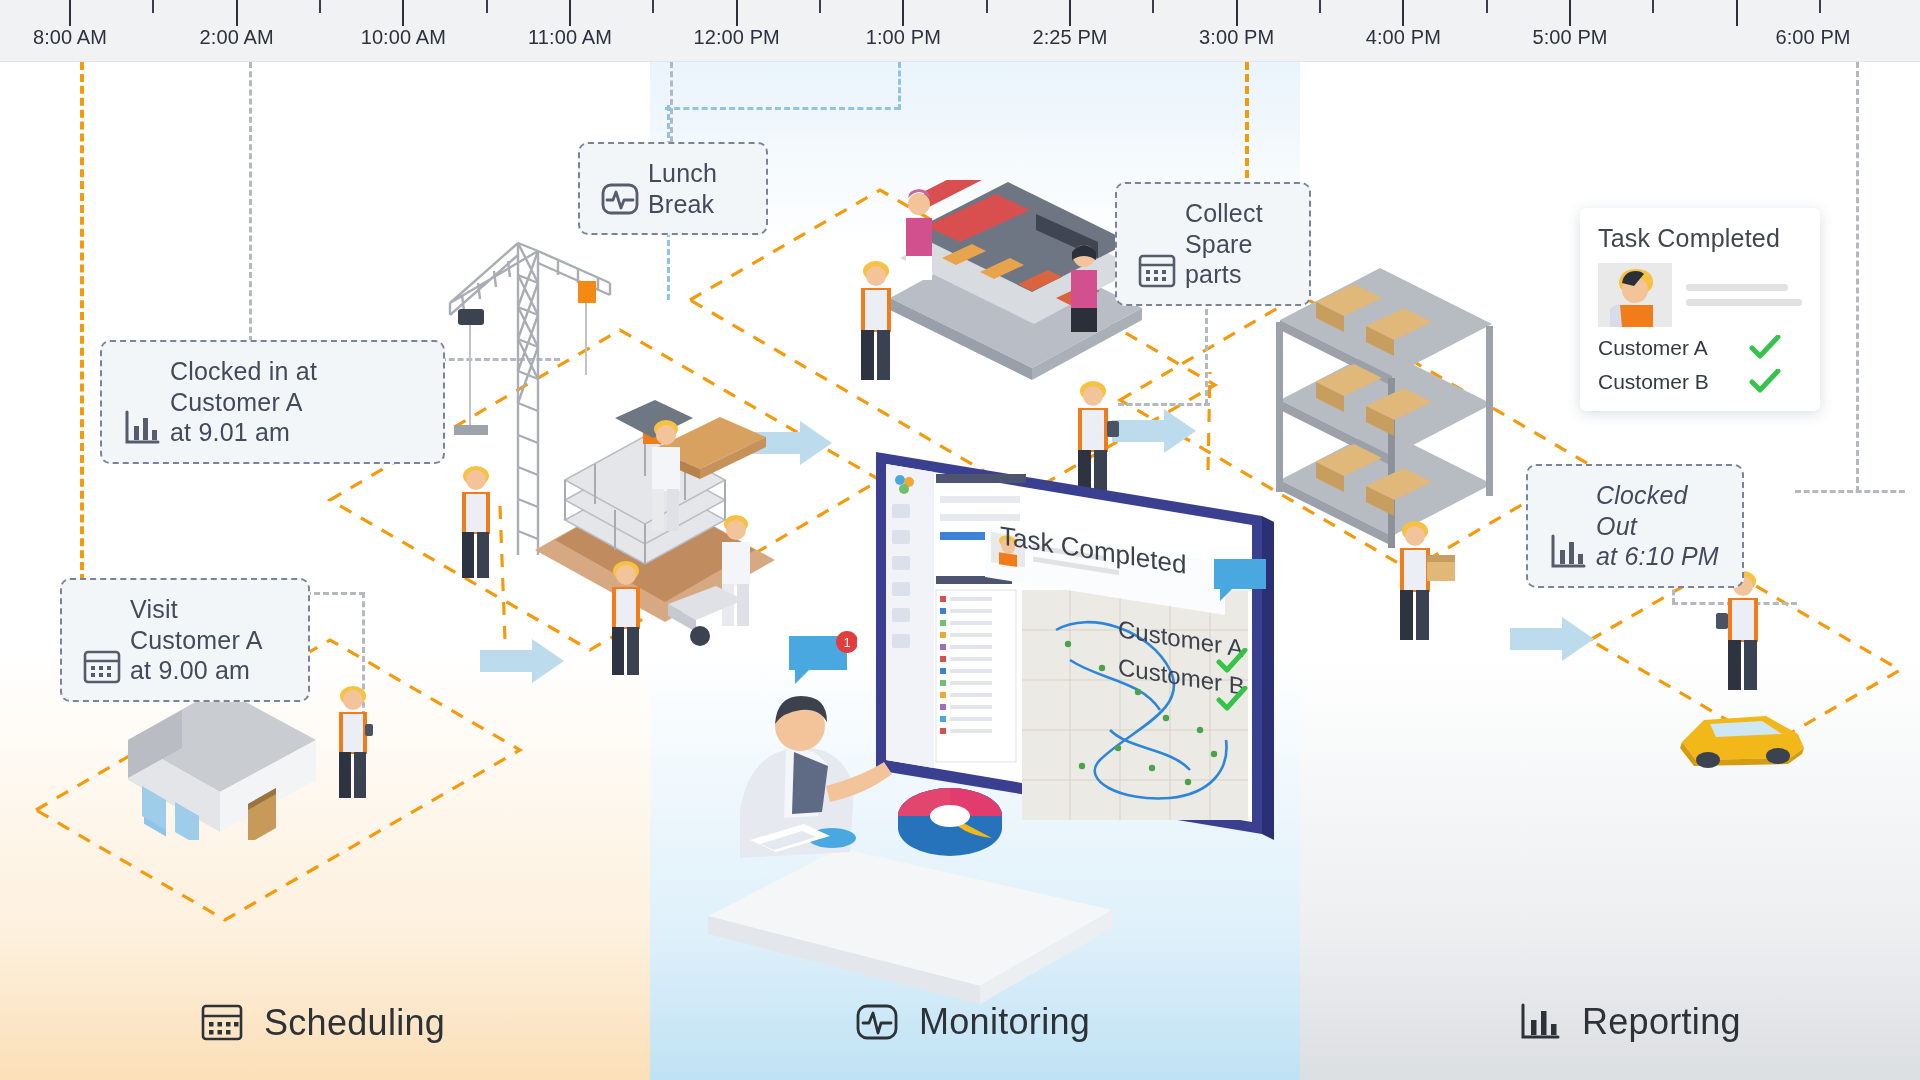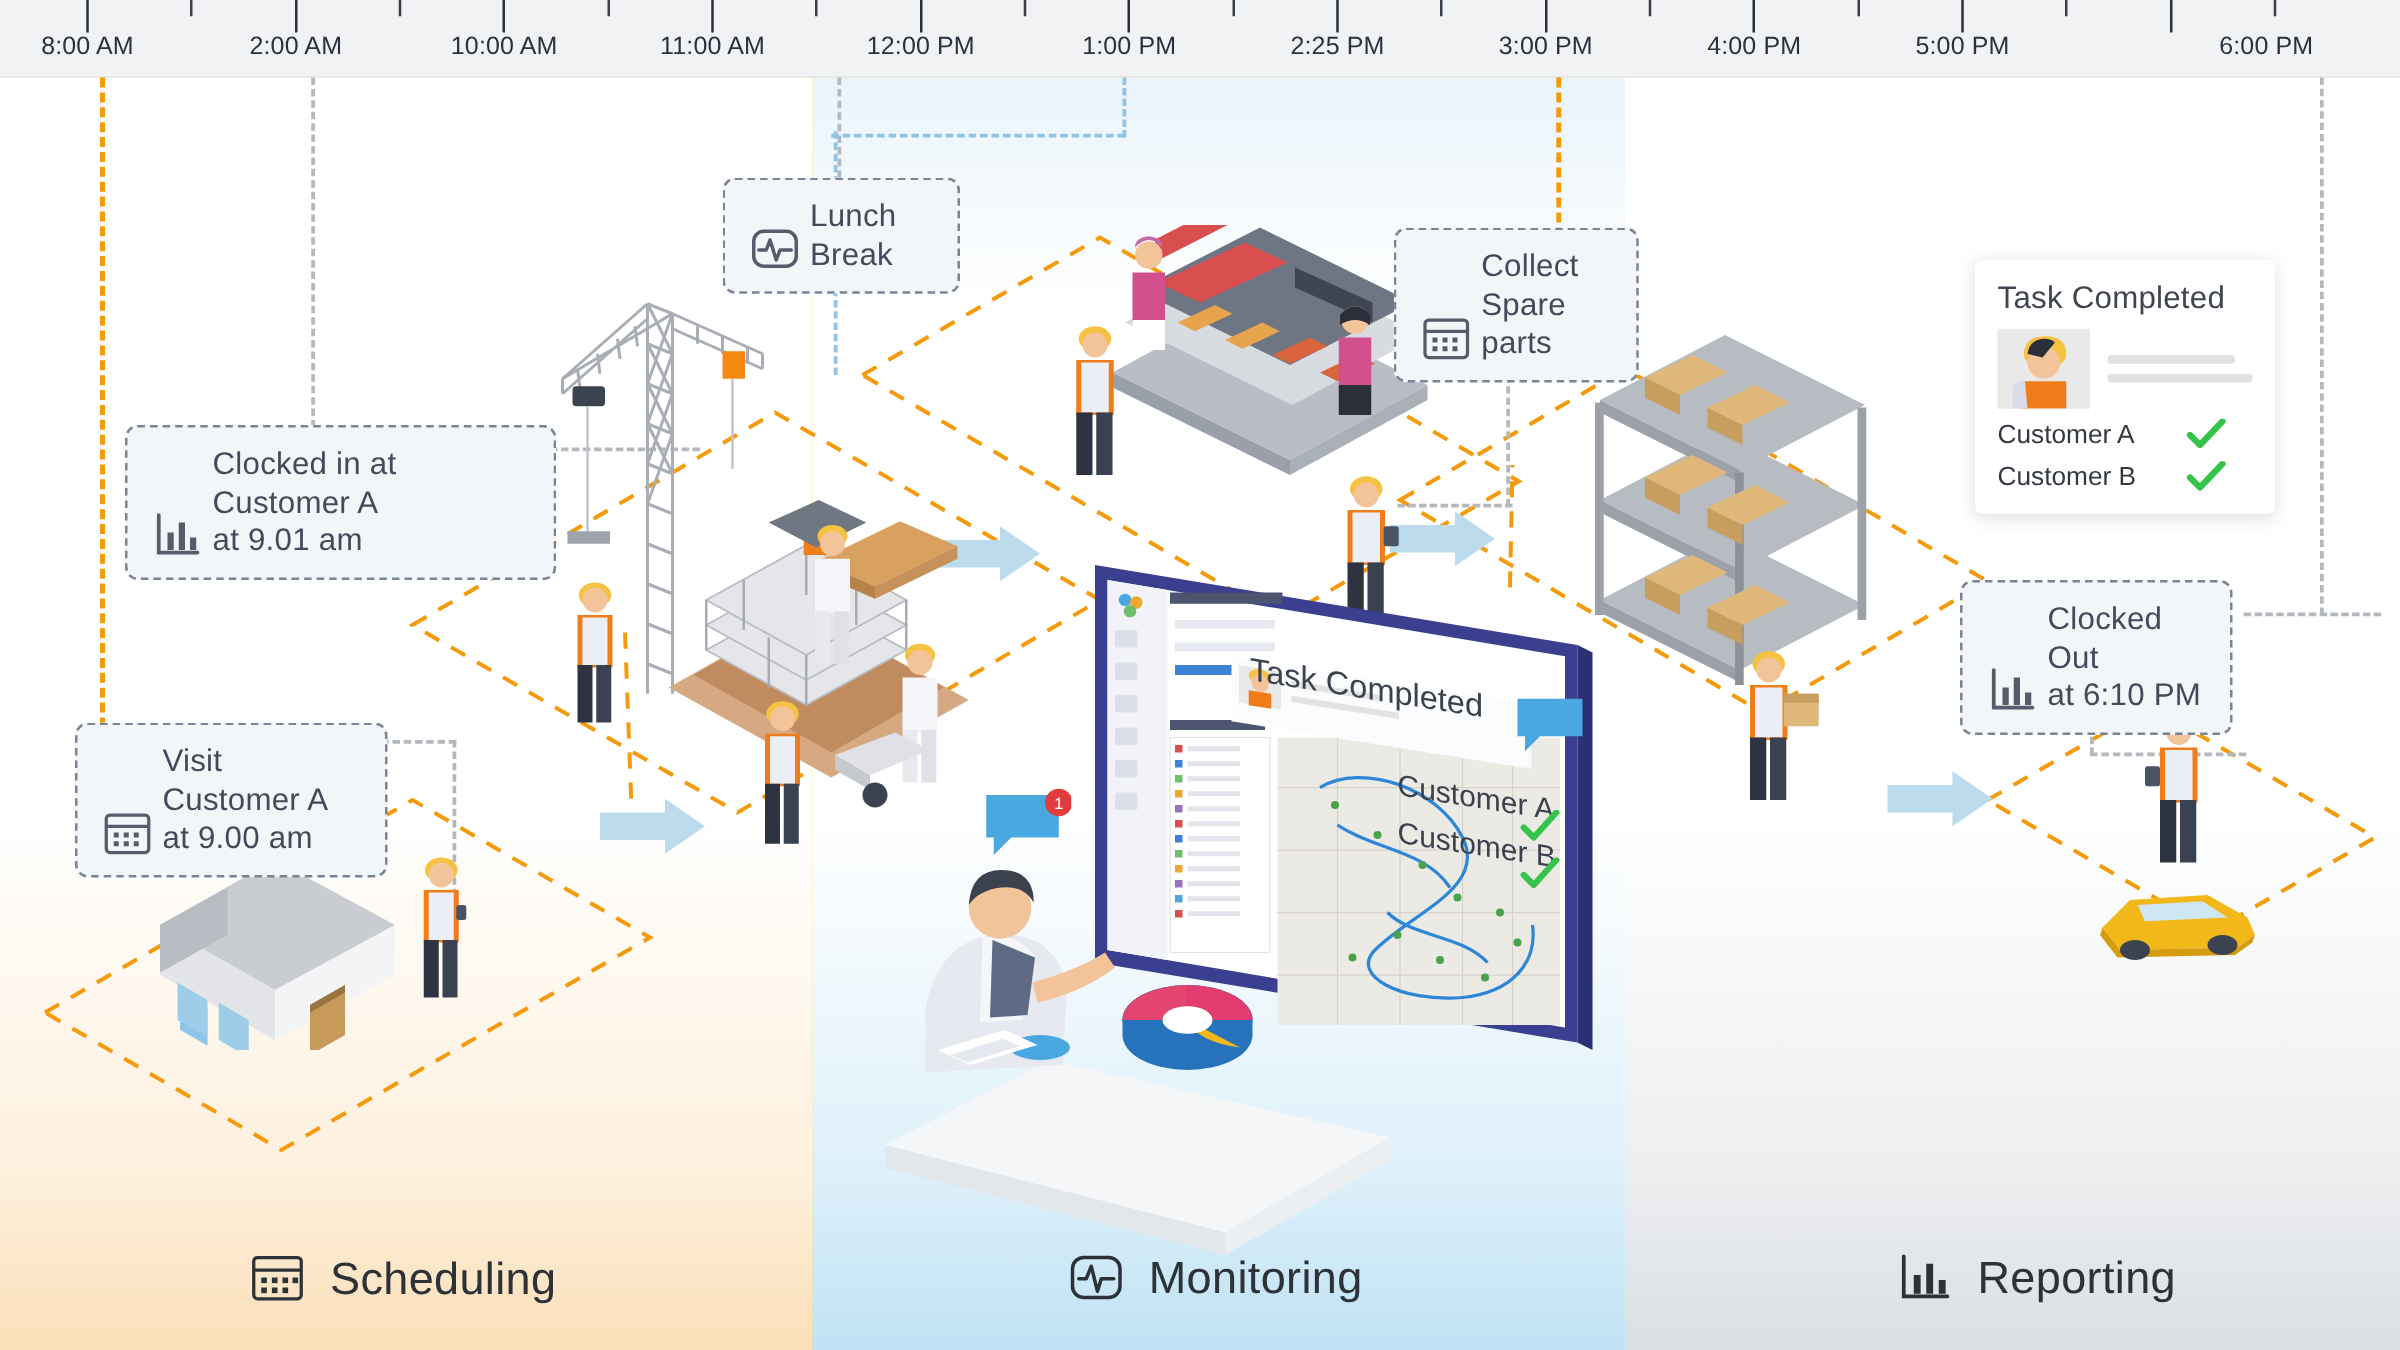--- a/index.html
+++ b/index.html
@@ -5,21 +5,21 @@
   * { box-sizing: border-box; margin: 0; padding: 0; }
   html, body {
     width: 1920px; height: 1080px;
     font-family: "Liberation Sans", sans-serif;
     background: #ffffff;
     overflow: hidden;
   }
   #stage {
     position: relative;
     width: 1920px; height: 1080px;
-    background: #fde047;
+    background: #f97316;
     overflow: hidden;
   }
 
   
   #ruler {
     position: absolute; left: 0; top: 0;
     width: 1920px; height: 62px;
     background: #f1f2f4;
     border-bottom: 1px solid #e2e4e8;
   }
@@ -625,21 +625,21 @@
           <rect x="9" y="25" width="4" height="4"></rect>
             <rect x="17" y="25" width="4" height="4"></rect>
           <rect x="25" y="25" width="4" height="4"></rect>
         </g>
       </svg>
     </span>
     <span class="ctext">Collect
 Spare parts</span>
   </div>
 
-  <div class="callout" style="left:1568px; top:464px; width:218px;">
+  <div class="callout" style="left:1526px; top:464px; width:218px;font-style:italic;">
     <span class="cicon">
       <svg class="ico" width="40" height="40" viewBox="0 0 40 40">
         <path d="M5 4 L5 34 L36 34" stroke="#555c6b" stroke-width="3" fill="none" stroke-linecap="round"></path>
         <rect x="12" y="18" width="5" height="14" fill="#555c6b"></rect>
         <rect x="21" y="10" width="5" height="22" fill="#555c6b"></rect>
         <rect x="30" y="22" width="5" height="10" fill="#555c6b"></rect>
       </svg>
     </span>
     <span class="ctext">Clocked Out
 at 6:10 PM</span>

